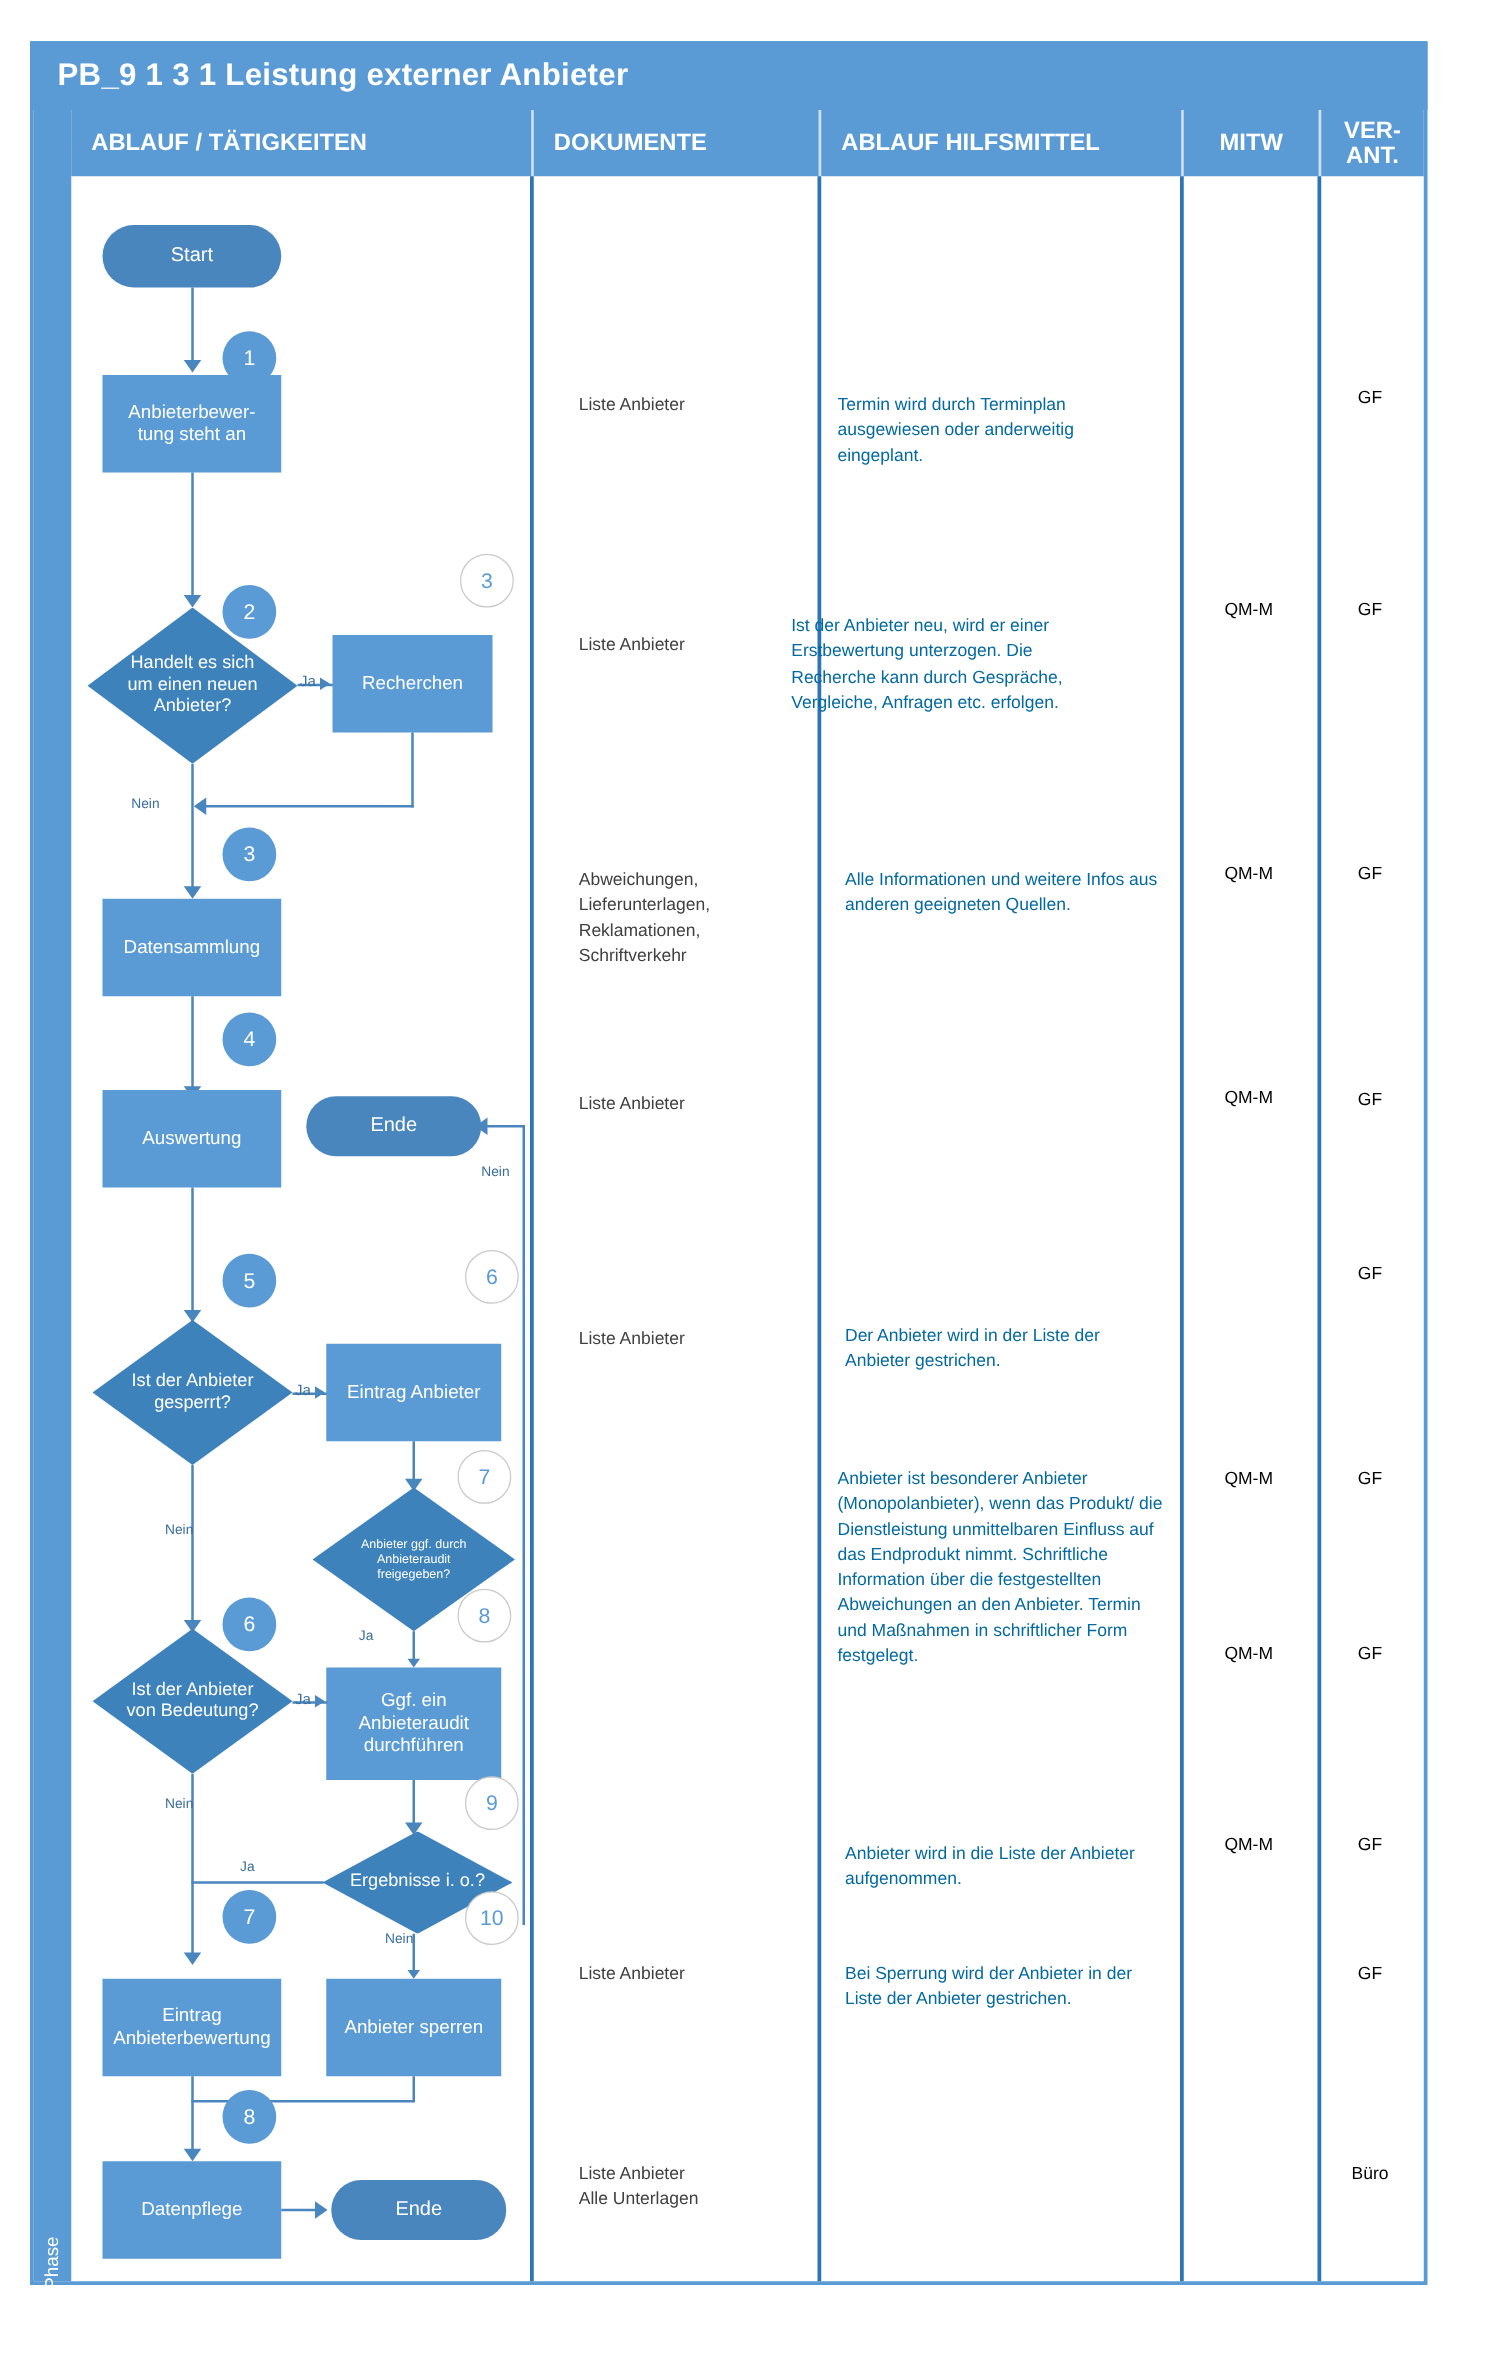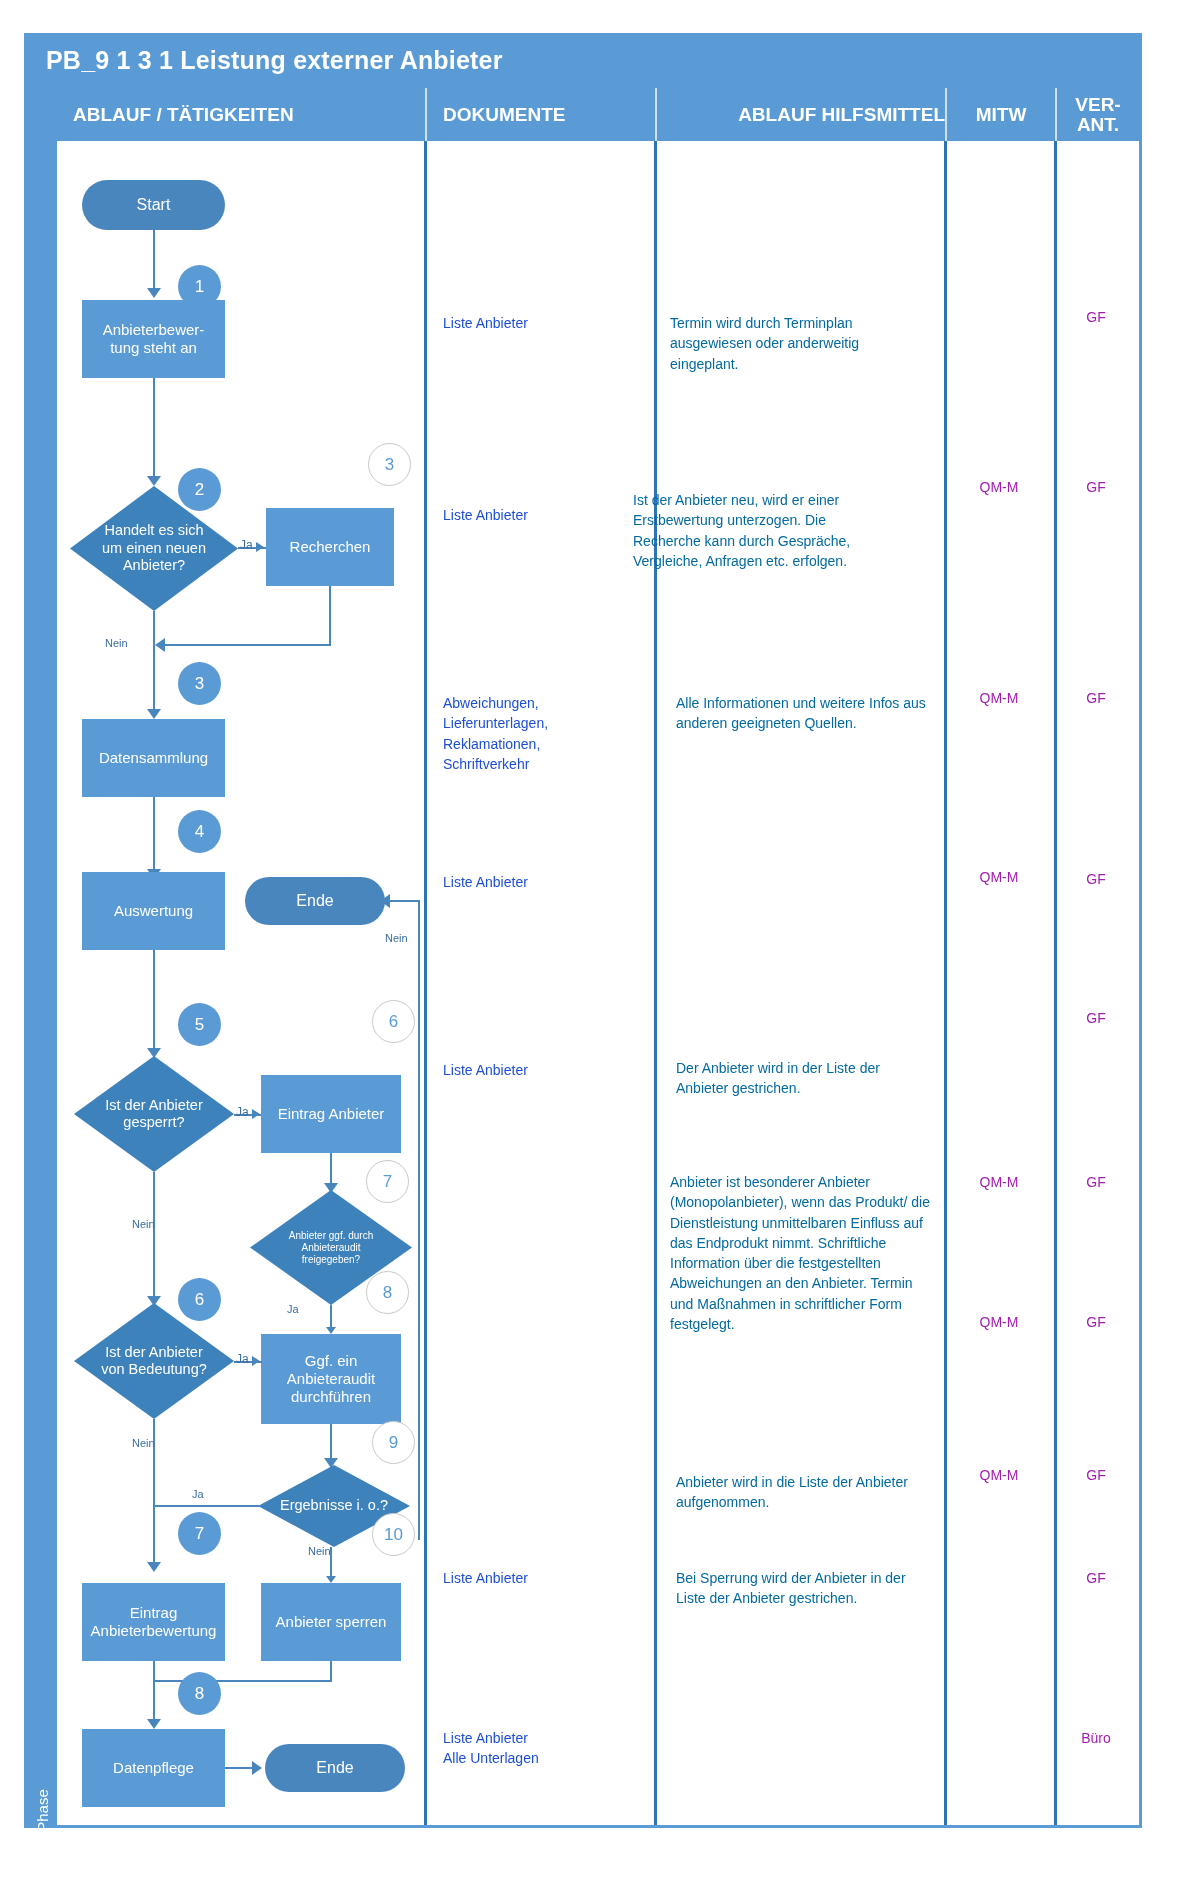--- a/index.html
+++ b/index.html
@@ -55,22 +55,22 @@
   .arw{position:absolute;width:0;height:0;}
   .arw.dn{border-left:7px solid transparent;border-right:7px solid transparent;border-top:10px solid #4A86BE;}
   .arw.rt{border-top:7px solid transparent;border-bottom:7px solid transparent;border-left:10px solid #4A86BE;}
   .arw.lf{border-top:7px solid transparent;border-bottom:7px solid transparent;border-right:10px solid #4A86BE;}
   .arw.dn-s{border-left:5px solid transparent;border-right:5px solid transparent;border-top:7px solid #4A86BE;}
   .arw.rt-s{border-top:5px solid transparent;border-bottom:5px solid transparent;border-left:8px solid #4A86BE;}
 
   .elbl{position:absolute;color:#3B6E9E;font-size:11px;background:transparent;}
 
   
-  .ctext{position:absolute;color:#a21caf;font-size:14px;line-height:1.45;}
-  .ctext.doc{color:#1d4ed8;}
+  .ctext{position:absolute;color:#000000;font-size:14px;line-height:1.45;}
+  .ctext.doc{color:#404040;margin-left:20px;}
   .ctext.hm{color:#0369a1;}
 </style>
 </head>
 <body>
 
 <div id="page">
 
   <div class="frame"></div>
 
   <div class="titlebar">
@@ -80,21 +80,21 @@
   <div class="phase">
     <span>Phase</span>
   </div>
 
   <div class="hdr" style="left:57px;width:368px;">
     <div class="lbl">ABLAUF / TÄTIGKEITEN</div>
   </div>
   <div class="hdr b-l" style="left:425px;width:230px;">
     <div class="lbl">DOKUMENTE</div>
   </div>
-  <div class="hdr b-l" style="left:655px;width:290px;justify-content:flex-end;">
+  <div class="hdr b-l" style="left:655px;width:290px;">
     <div class="lbl">ABLAUF HILFSMITTEL</div>
   </div>
   <div class="hdr b-l ctr" style="left:945px;width:110px;">
     <div class="lbl">MITW</div>
   </div>
   <div class="hdr b-l ctr" style="left:1055px;width:84px;">
     <div class="lbl">
       <div>VER-</div>
       <div>ANT.</div>
     </div>

